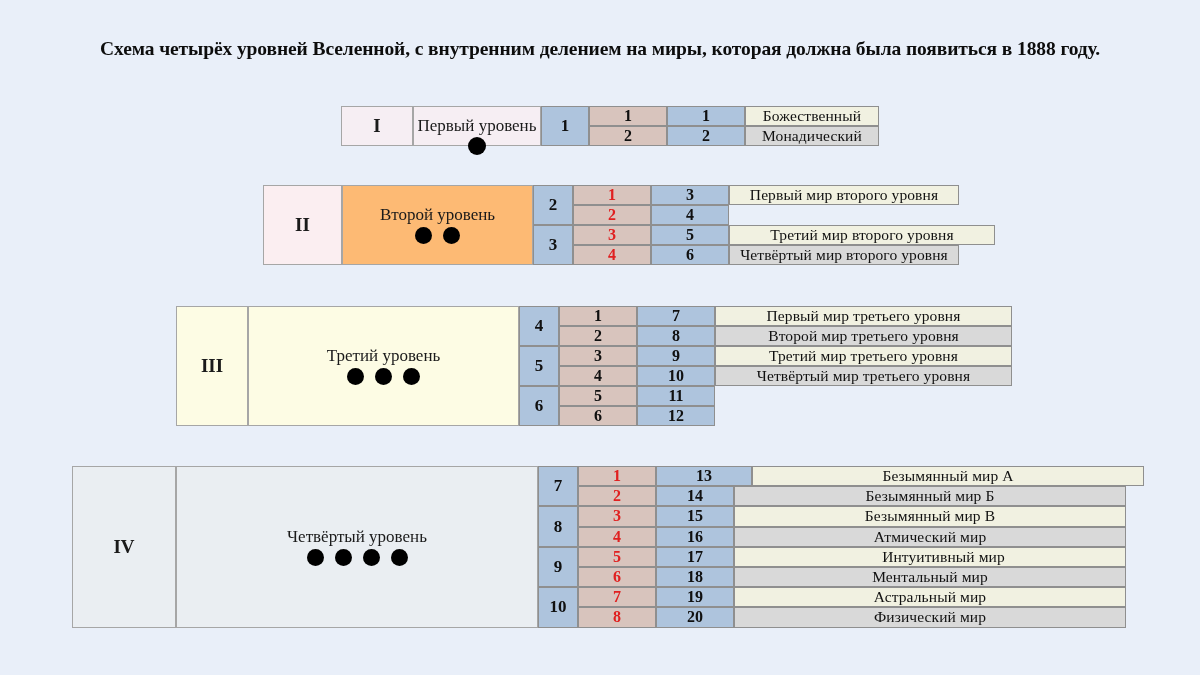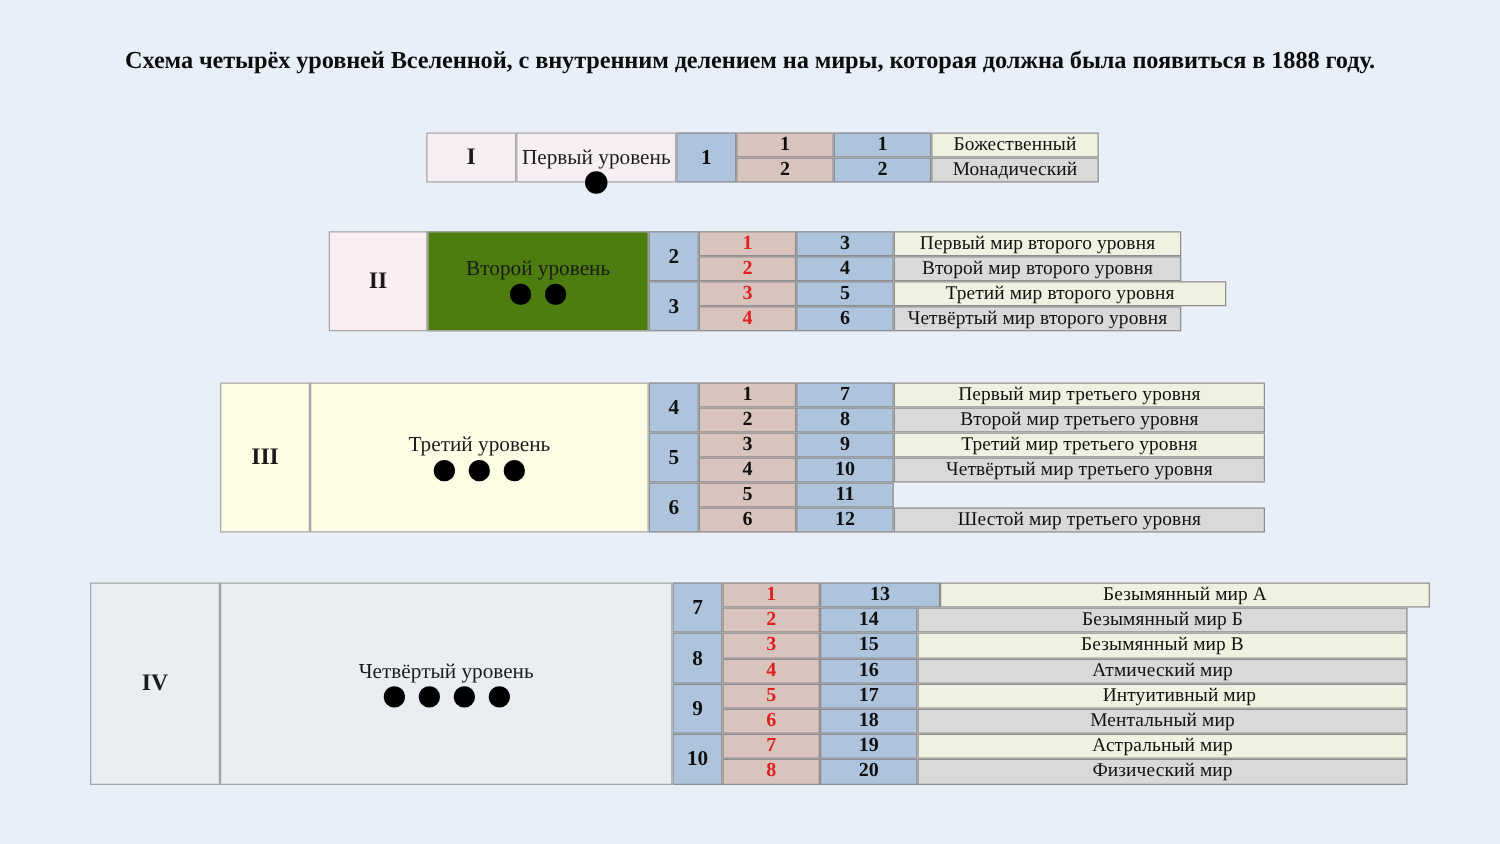--- a/index.html
+++ b/index.html
@@ -178,42 +178,41 @@
             <div class="cell glob" style="width: 78px;">2</div>
             <div class="cell name gray" style="width: 134px;">Монадический</div>
           </div>
         </div>
       </div>
     </div>
     <div class="level lvl2" style="left: 263px; top: 185px; height: 80px;">
       <div class="roman" style="width: 79px; background: rgb(251, 238, 241);">
         <span class="roman-text">II</span>
       </div>
-      <div class="label" style="width: 177px; background: #4d7c0f;">
+      <div class="label" style="width: 191px; background: #fdba74;">
         <span class="label-text">Второй уровень</span>
         <div class="dots">
           <span class="dot"></span>
           <span class="dot"></span>
         </div>
       </div>
       <div class="grid">
         <div class="col-group" style="width: 40px;">
           <div class="group-cell" style="height: 40px;">2</div>
           <div class="group-cell" style="height: 40px;">3</div>
         </div>
         <div class="rows">
           <div class="row" style="height: 20px;">
             <div class="cell sub red" style="width: 78px;">1</div>
             <div class="cell glob" style="width: 78px;">3</div>
             <div class="cell name ivory" style="width: 230px;">Первый мир второго уровня</div>
           </div>
           <div class="row" style="height: 20px;">
             <div class="cell sub red" style="width: 78px;">2</div>
             <div class="cell glob" style="width: 78px;">4</div>
-            <div class="cell name gray" style="width: 230px;">Второй мир второго уровня</div>
           </div>
           <div class="row" style="height: 20px;">
             <div class="cell sub red" style="width: 78px;">3</div>
             <div class="cell glob" style="width: 78px;">5</div>
             <div class="cell name ivory" style="width: 266px;">Третий мир второго уровня</div>
           </div>
           <div class="row" style="height: 20px;">
             <div class="cell sub red" style="width: 78px;">4</div>
             <div class="cell glob" style="width: 78px;">6</div>
             <div class="cell name gray" style="width: 230px;">Четвёртый мир второго уровня</div>
@@ -260,21 +259,20 @@
             <div class="cell glob" style="width: 78px;">10</div>
             <div class="cell name gray" style="width: 297px;">Четвёртый мир третьего уровня</div>
           </div>
           <div class="row" style="height: 20px;">
             <div class="cell sub" style="width: 78px;">5</div>
             <div class="cell glob" style="width: 78px;">11</div>
           </div>
           <div class="row" style="height: 20px;">
             <div class="cell sub" style="width: 78px;">6</div>
             <div class="cell glob" style="width: 78px;">12</div>
-            <div class="cell name gray" style="width: 297px;">Шестой мир третьего уровня</div>
           </div>
         </div>
       </div>
     </div>
     <div class="level lvl4" style="left: 72px; top: 466px; height: 161.6px;">
       <div class="roman" style="width: 104px; background: rgb(234, 238, 242);">
         <span class="roman-text">IV</span>
       </div>
       <div class="label" style="width: 362px; background: rgb(234, 238, 242);">
         <span class="label-text">Четвёртый уровень</span>

